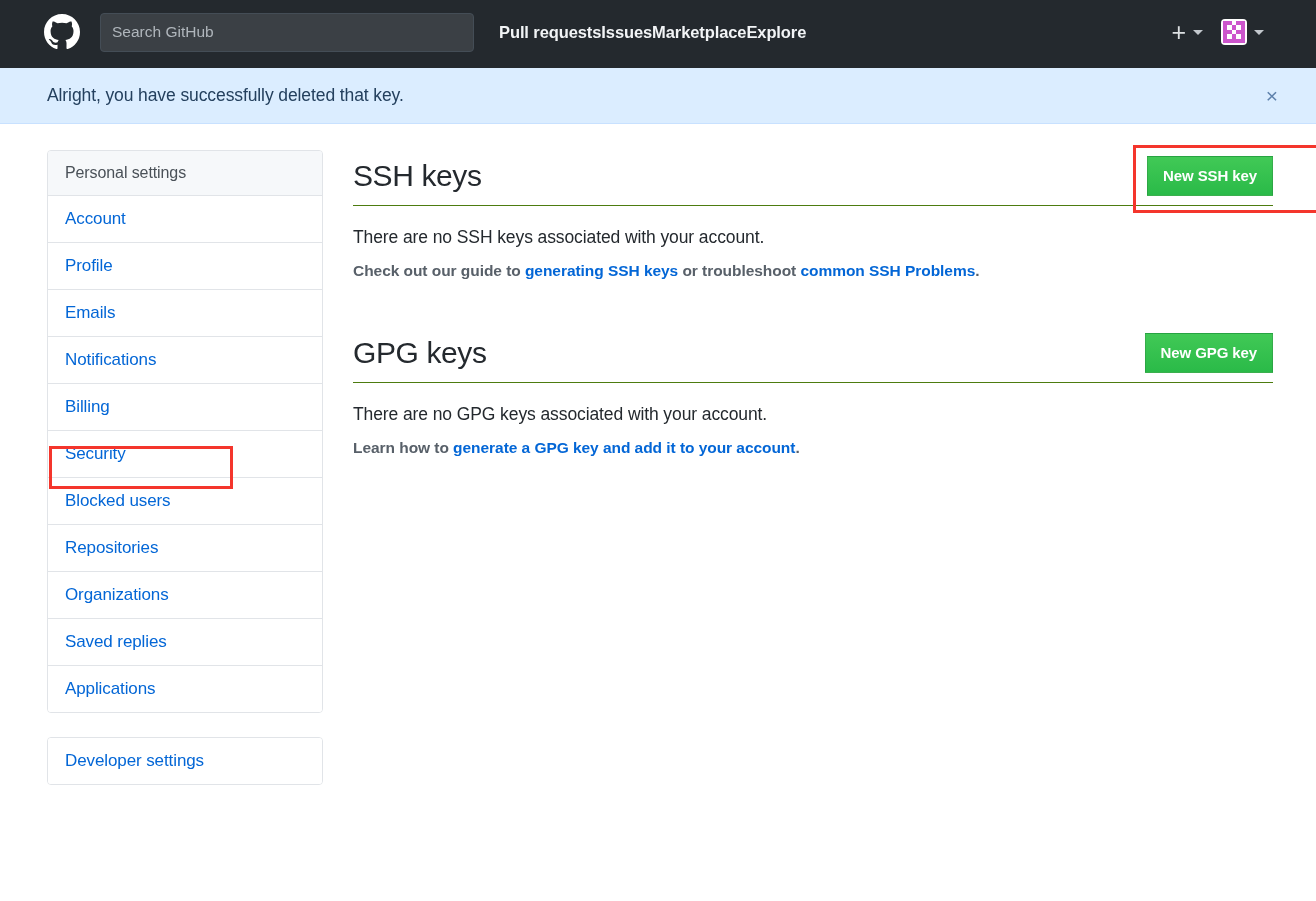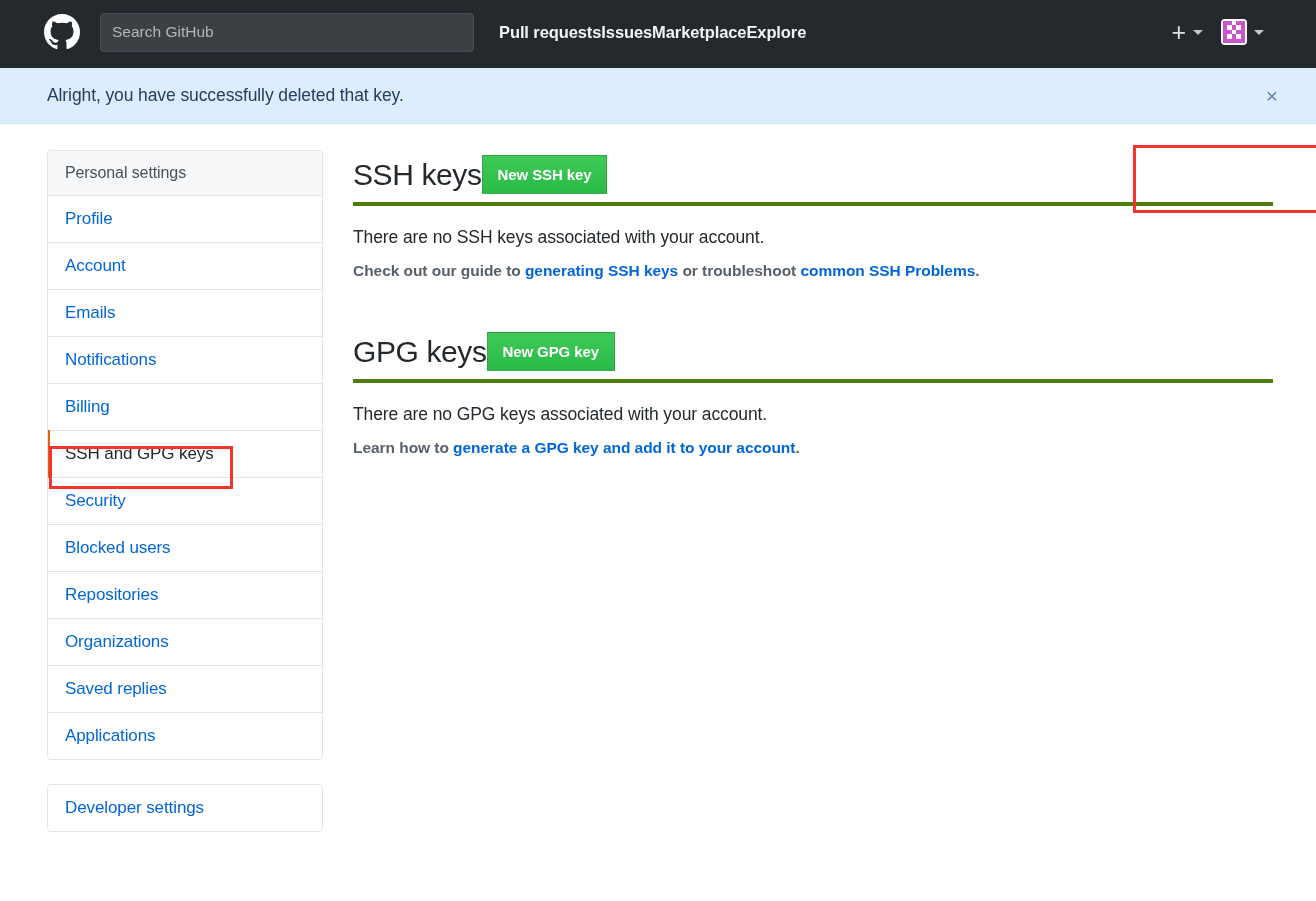--- a/index.html
+++ b/index.html
@@ -193,23 +193,23 @@
 
   
   .content {
     margin-left: 30px;
     width: 920px;
     padding-top: 2px;
   }
   .section-head {
     display: flex;
     align-items: center;
-    justify-content: flex-start;
+    justify-content: space-between;
     padding-bottom: 5px;
-    border-bottom: 4px solid #4d7c0f;
+    border-bottom: 1px solid #4d7c0f;
     min-height: 54px;
   }
   .section-title {
     font-size: 30px;
     font-weight: normal;
     color: #24292e;
     letter-spacing: -0.4px;
   }
   .btn-green {
     display: inline-block;
@@ -305,26 +305,25 @@
 <div class="flash">
   <span class="flash-text">Alright, you have successfully deleted that key.</span>
   <button class="flash-close">×</button>
 </div>
 
 <div class="page">
 
   <div class="sidebar">
     <div class="menu">
       <div class="menu-heading">Personal settings</div>
+      <a class="menu-item" href="#">Account</a>
       <a class="menu-item" href="#">Profile</a>
-      <a class="menu-item" href="#">Account</a>
       <a class="menu-item" href="#">Emails</a>
       <a class="menu-item" href="#">Notifications</a>
       <a class="menu-item" href="#">Billing</a>
-      <a class="menu-item selected" href="#">SSH and GPG keys</a>
       <a class="menu-item" href="#">Security</a>
       <a class="menu-item" href="#">Blocked users</a>
       <a class="menu-item" href="#">Repositories</a>
       <a class="menu-item" href="#">Organizations</a>
       <a class="menu-item" href="#">Saved replies</a>
       <a class="menu-item" href="#">Applications</a>
     </div>
     <div class="menu second">
       <a class="menu-item" href="#">Developer settings</a>
     </div>

